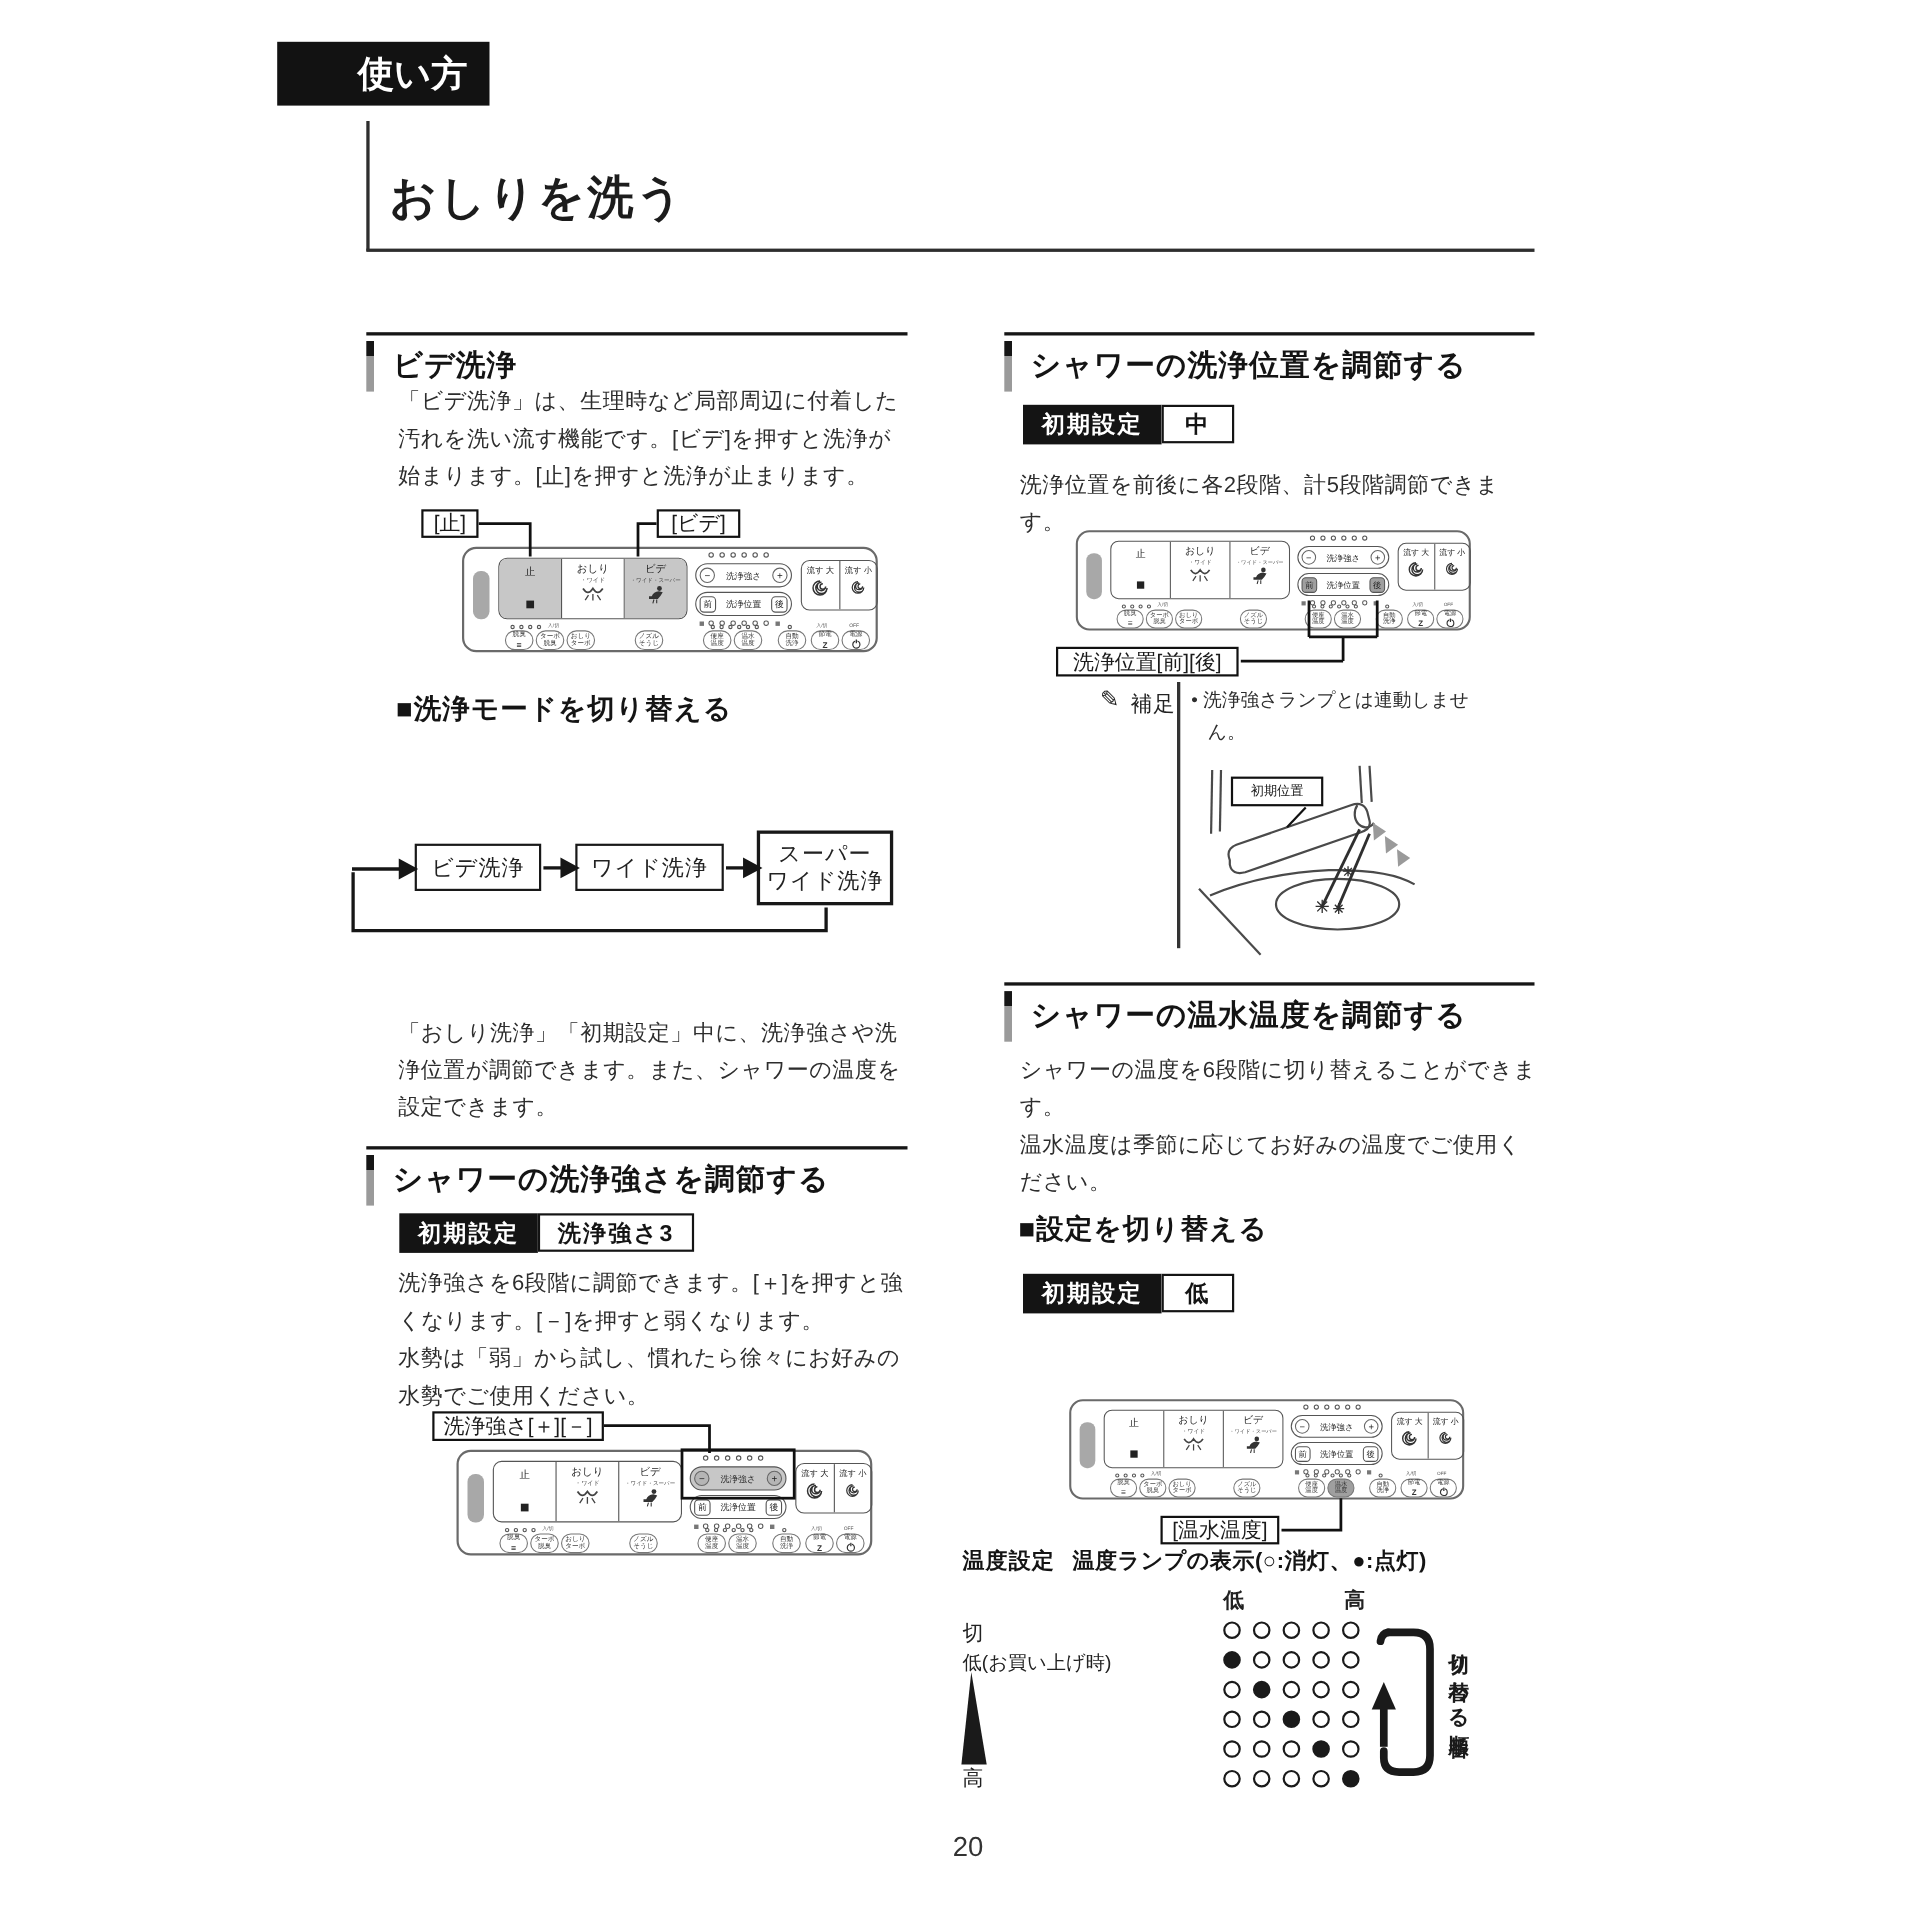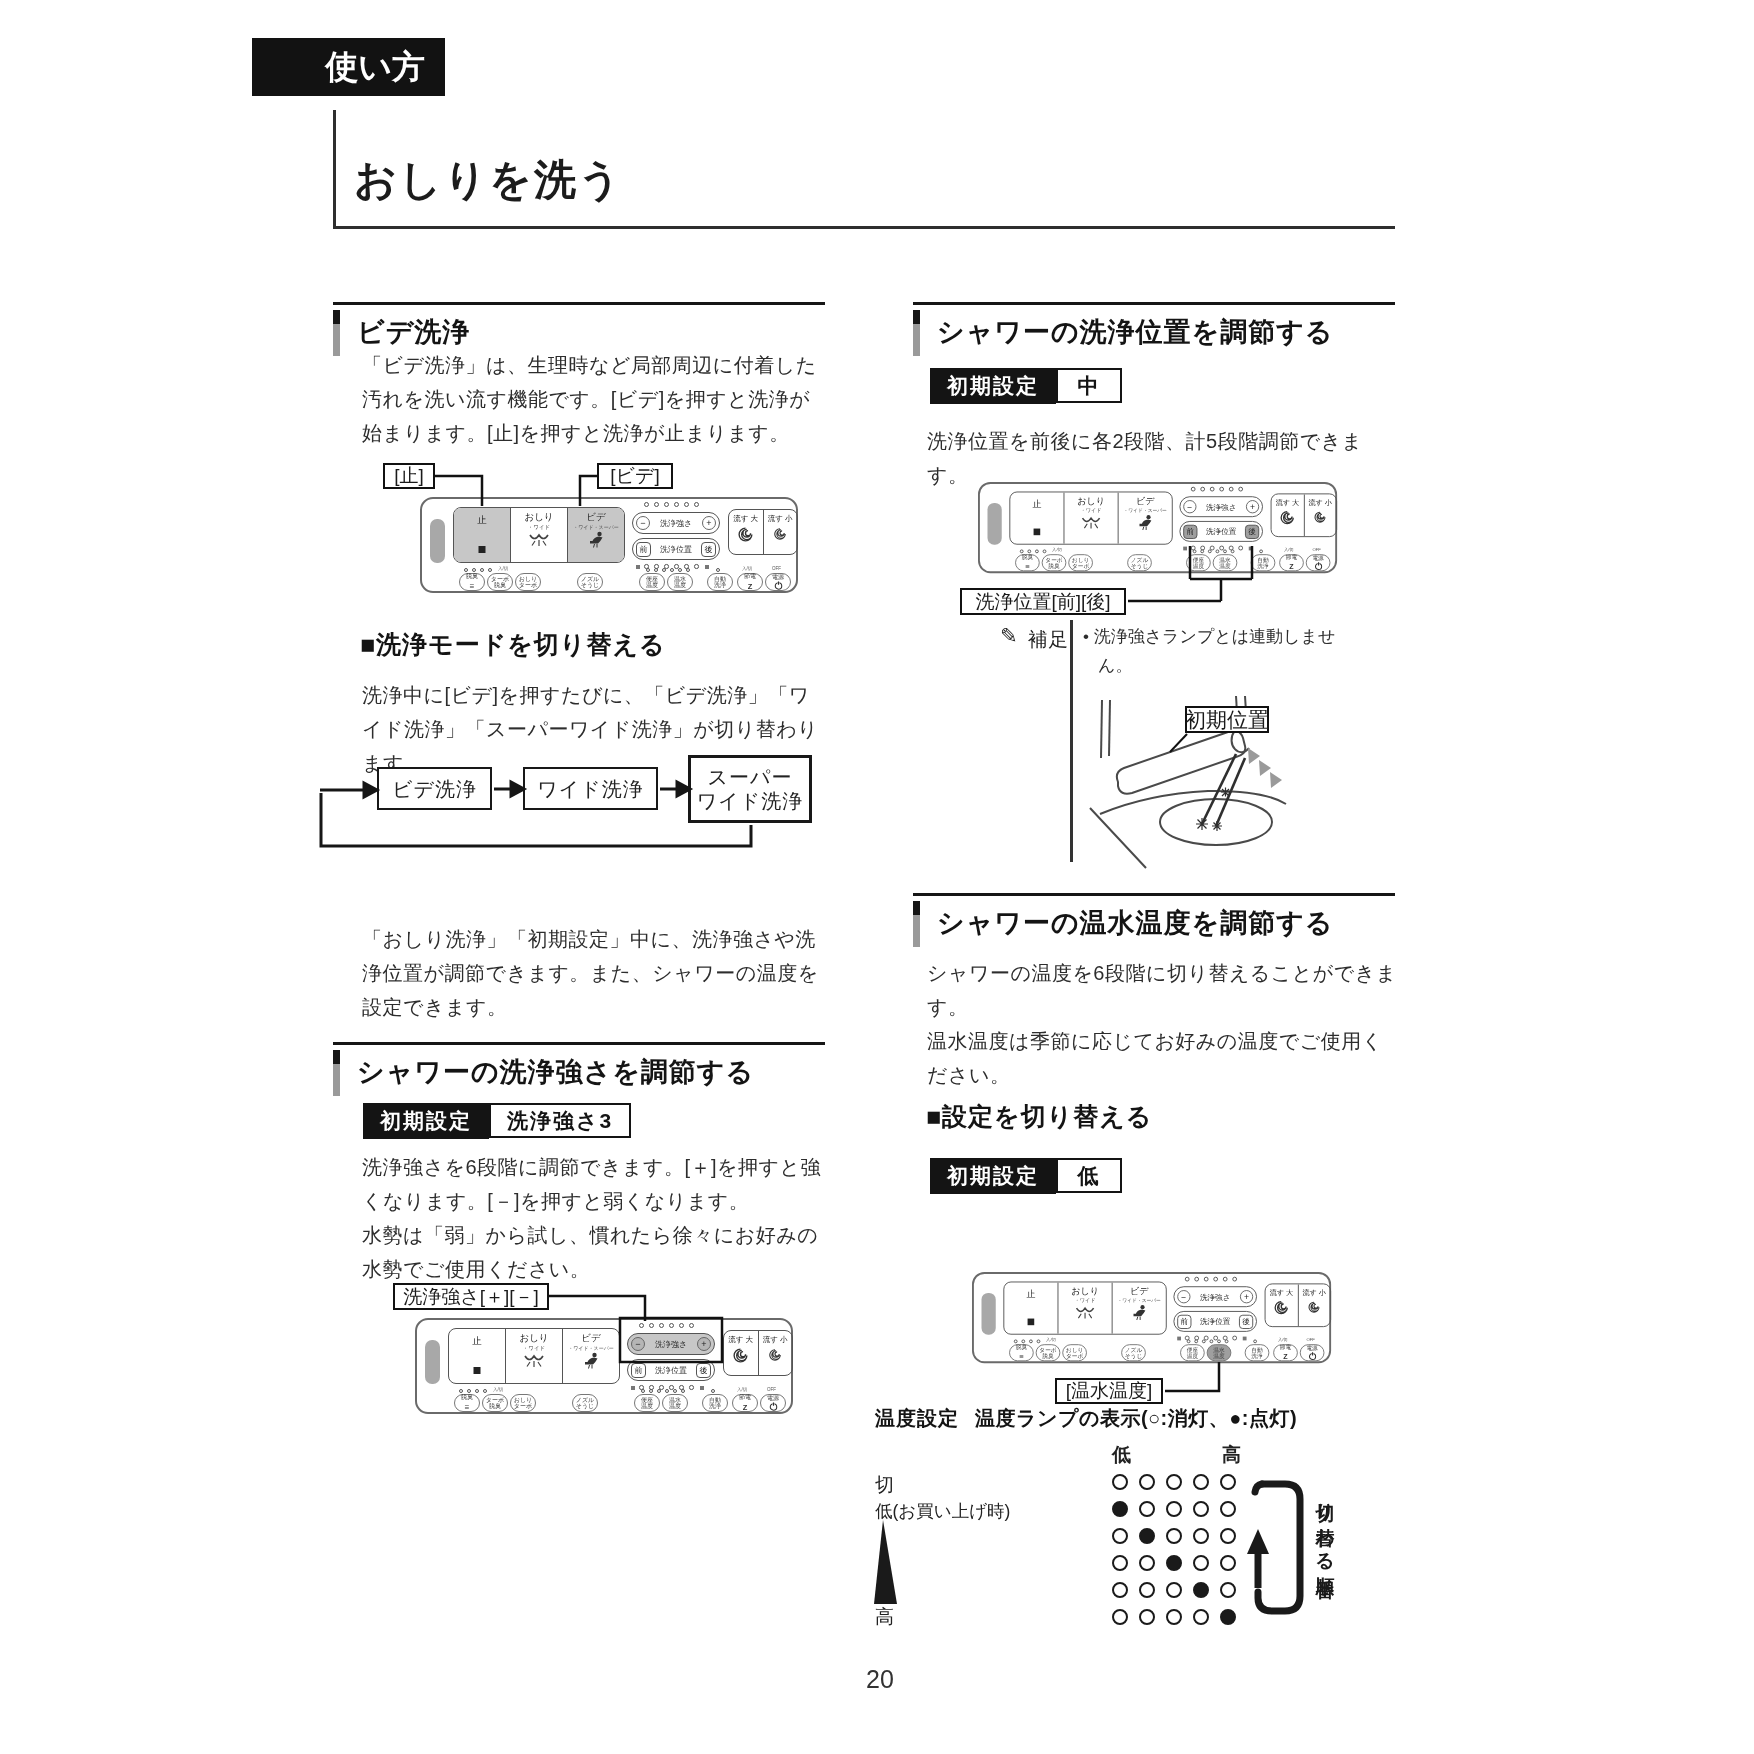--- a/index.html
+++ b/index.html
@@ -173,21 +173,20 @@
         <div style="font-size:6px;line-height:7px;">電源</div>
         <div style="line-height:8px;"><svg width="9" height="9" viewBox="0 0 10 10">
             <circle cx="5" cy="5.5" r="3.6" fill="none" stroke="#333" stroke-width="1.2"></circle>
             <line x1="5" y1="0.5" x2="5" y2="4.2" stroke="#fff" stroke-width="2"></line>
             <line x1="5" y1="0.5" x2="5" y2="4.2" stroke="#333" stroke-width="1.3"></line>
           </svg></div>
       </div>
     </div>
 
   <div class="abs secB" style="left:360px;top:628px;">■洗浄モードを切り替える</div>
-  <div class="abs p" style="left:362px;top:678px;width:465px;">洗浄中に[ビデ]を押すたびに、「ビデ洗浄」「ワイド洗浄」「スーパーワイド洗浄」が切り替わります。</div>
 
   <div class="abs fbox" style="left:377px;top:767px;width:115px;height:43px;">ビデ洗浄</div>
   <div class="abs fbox" style="left:523px;top:767px;width:135px;height:43px;">ワイド洗浄</div>
   <div class="abs fbox" style="left:688px;top:755px;width:124px;height:68px;border-width:3px;flex-direction:column;">
     <span>スーパー</span>
     <span>ワイド洗浄</span>
   </div>
 
   <div class="abs p" style="left:362px;top:922px;width:465px;">「おしり洗浄」「初期設定」中に、洗浄強さや洗浄位置が調節できます。また、シャワーの温度を設定できます。</div>
 
@@ -484,21 +483,21 @@
       <path d="M108 128 h12 M114 122 v12 M109.5 123.5 l9 9 M118.5 123.5 l-9 9"></path>
       <path d="M124 130 h10 M129 125 v10 M125.5 126.5 l7 7 M132.5 126.5 l-7 7"></path>
       <path d="M133 96 h9 M137.5 91.5 v9 M134 93 l7 7 M141 93 l-7 7"></path>
     </g>
     <g fill="#9a9a9a">
       <polygon points="160,52 172,60 161,68"></polygon>
       <polygon points="171,64 183,72 172,80"></polygon>
       <polygon points="182,76 194,84 183,92"></polygon>
     </g>
   </svg>
-  <div class="abs callout" style="left:1185px;top:706px;width:84px;height:27px;font-size:21px;">初期位置</div>
+  <div class="abs callout" style="left:1119px;top:706px;width:84px;height:27px;font-size:12px;">初期位置</div>
 
   <div class="abs secA" style="left:913px;top:893px;width:482px;height:56px;">
     <div class="bar"></div>
     <div class="t">シャワーの温水温度を調節する</div>
   </div>
   <div class="abs p" style="left:927px;top:956px;width:475px;">シャワーの温度を6段階に切り替えることができます。</div>
   <div class="abs p" style="left:927px;top:1024px;width:475px;">温水温度は季節に応じてお好みの温度でご使用ください。</div>
 
   <div class="abs secB" style="left:926px;top:1100px;">■設定を切り替える</div>
   <div class="abs badges" style="left:930px;top:1158px;">

